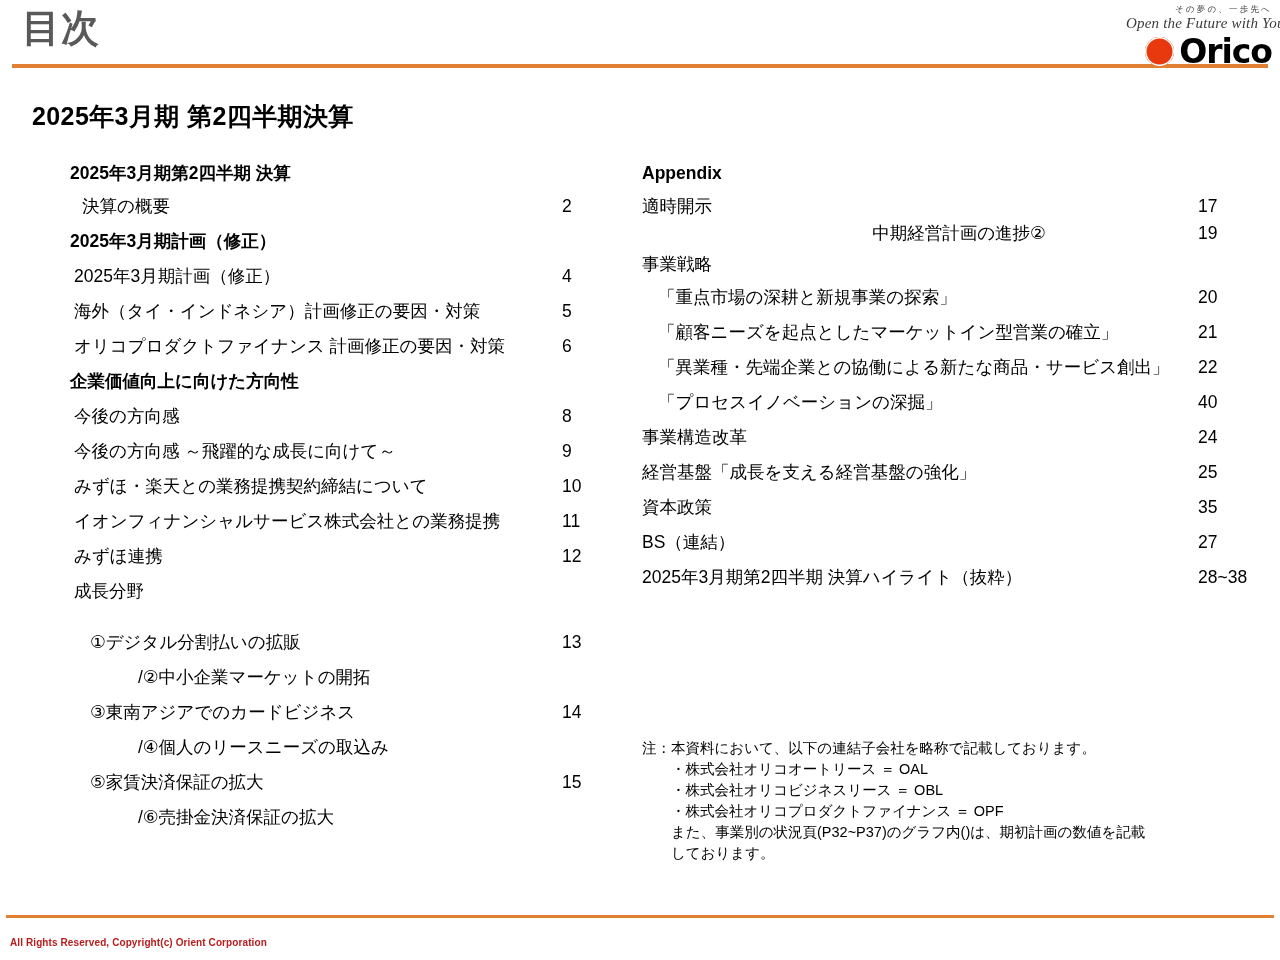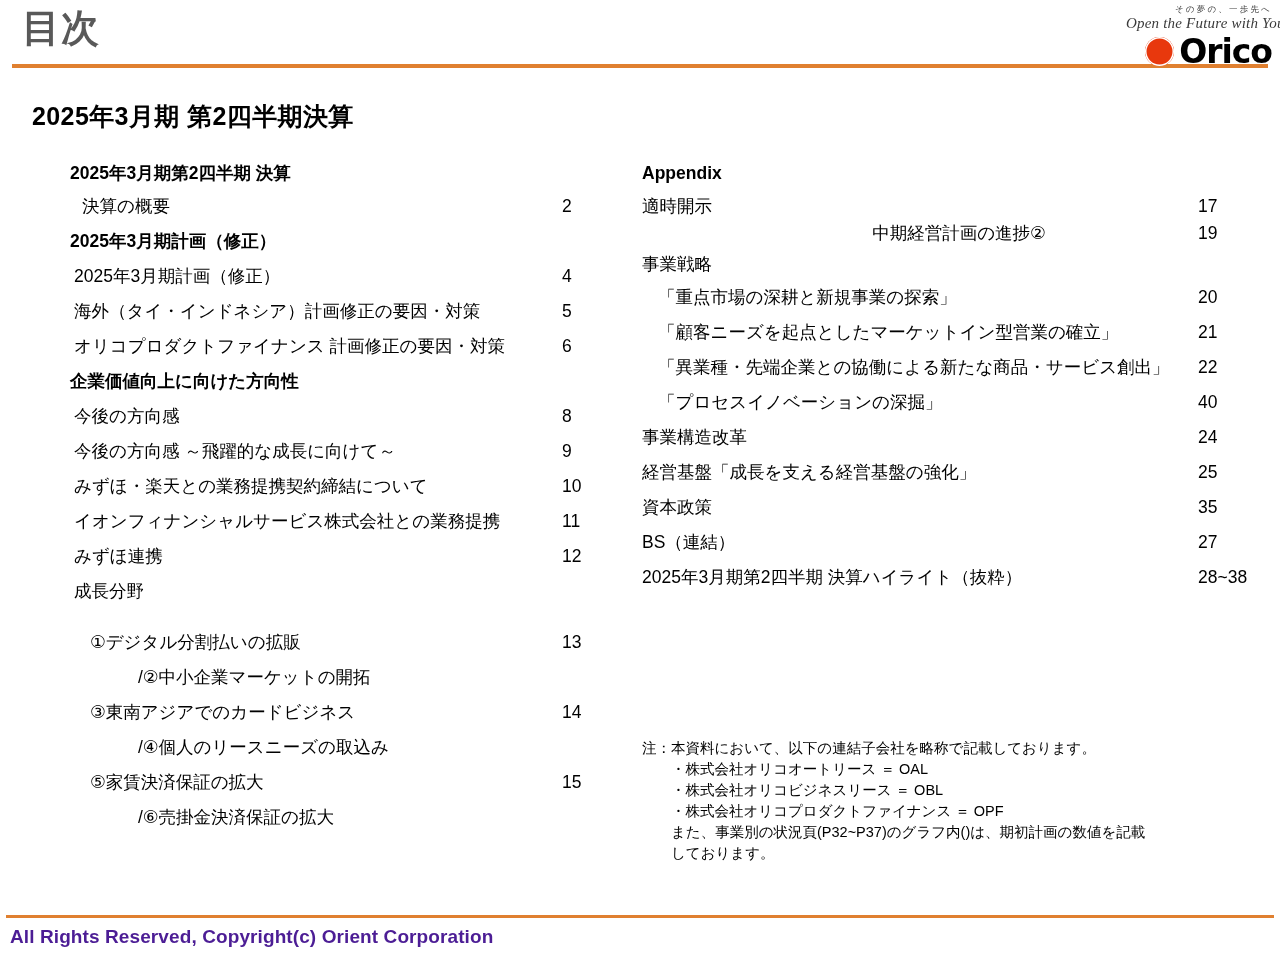--- a/index.html
+++ b/index.html
@@ -153,23 +153,23 @@
     left: 6px;
     bottom: 42px;
     width: 1268px;
     height: 3px;
     background: #E08030;
   }
   .footer-text {
     position: absolute;
     left: 10px;
     bottom: 12px;
-    font-size: 19px;
-    font-weight: bold;
-    color: #4c1d95;
+    font-size: 10px;
+    font-weight: bold;
+    color: #b91c1c;
     letter-spacing: 0.1px;
   }
 </style>
 </head>
 <body>
 
 <div class="slide-title">目次</div>
 
 <div class="header-rule"></div>
 

